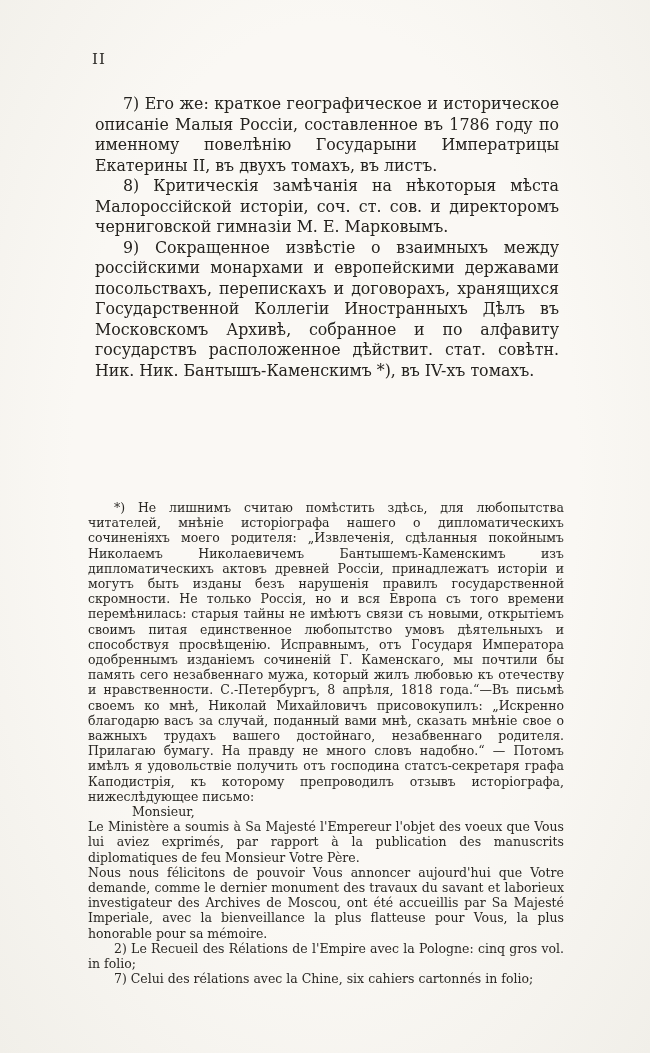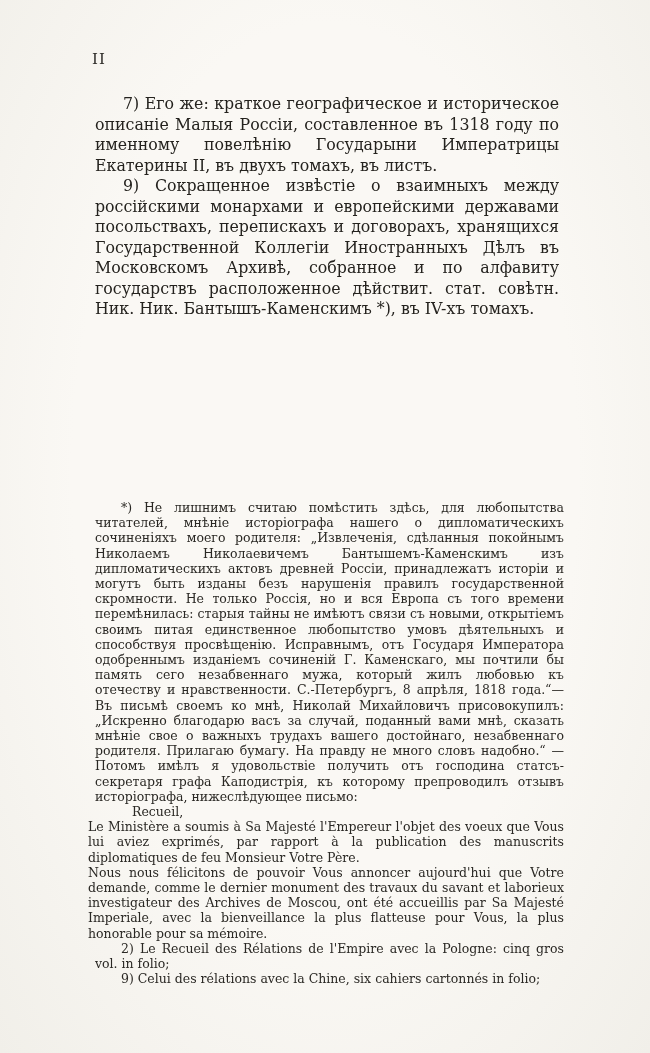--- a/index.html
+++ b/index.html
@@ -44,47 +44,48 @@
     position: absolute;
     top: 500px;
     left: 88px;
     width: 476px;
     font-size: 12.5px;
     line-height: 15.2px;
     text-align: justify;
     color: #2a2824;
   }
   .fn-p { margin: 0; }
-  .fn-p.indent { text-indent: 26px; margin-left: 7px; }
+  .fn-p.indent { text-indent: 26px; }
   .fn-p.salutation { text-indent: 44px; text-align: left; }
 </style>
 </head>
 <body>
 
 <div class="page">
 
   <div class="page-number">II</div>
 
   <div class="main-text">
 
 
-    <p class="para">7) Его же: краткое географическое и историческое описаніе Малыя Россіи, составленное въ 1318 году по именному повелѣнію Государыни Императрицы Екатерины II, въ двухъ томахъ, въ листъ.</p>
+    <p class="para">7) Его же: краткое географическое и историческое описаніе Малыя Россіи, составленное въ 1786 году по именному повелѣнію Государыни Императрицы Екатерины II, въ двухъ томахъ, въ листъ.</p>
 
+    <p class="para">8) Критическія замѣчанія на нѣкоторыя мѣста Малороссійской исторіи, соч. ст. сов. и директоромъ черниговской гимназіи М. Е. Марковымъ.</p>
 
     <p class="para">9) Сокращенное извѣстіе о взаимныхъ между россійскими монархами и европейскими державами посольствахъ, перепискахъ и договорахъ, хранящихся Государственной Коллегіи Иностранныхъ Дѣлъ въ Московскомъ Архивѣ, собранное и по алфавиту государствъ расположенное дѣйствит. стат. совѣтн. Ник. Ник. Бантышъ-Каменскимъ *), въ IV-хъ томахъ.</p>
   </div>
 
   <div class="footnote">
     <p class="fn-p indent">*) Не лишнимъ считаю помѣстить здѣсь, для любопытства читателей, мнѣніе исторіографа нашего о дипломатическихъ сочиненіяхъ моего родителя: „Извлеченія, сдѣланныя покойнымъ Николаемъ Николаевичемъ Бантышемъ-Каменскимъ изъ дипломатическихъ актовъ древней Россіи, принадлежатъ исторіи и могутъ быть изданы безъ нарушенія правилъ государственной скромности. Не только Россія, но и вся Европа съ того времени перемѣнилась: старыя тайны не имѣютъ связи съ новыми, открытіемъ своимъ питая единственное любопытство умовъ дѣятельныхъ и способствуя просвѣщенію. Исправнымъ, отъ Государя Императора одобреннымъ изданіемъ сочиненій Г. Каменскаго, мы почтили бы память сего незабвеннаго мужа, который жилъ любовью къ отечеству и нравственности. С.-Петербургъ, 8 апрѣля, 1818 года.“—Въ письмѣ своемъ ко мнѣ, Николай Михайловичъ присовокупилъ: „Искренно благодарю васъ за случай, поданный вами мнѣ, сказать мнѣніе свое о важныхъ трудахъ вашего достойнаго, незабвеннаго родителя. Прилагаю бумагу. На правду не много словъ надобно.“ — Потомъ имѣлъ я удовольствіе получить отъ господина статсъ-секретаря графа Каподистрія, къ которому препроводилъ отзывъ исторіографа, нижеслѣдующее письмо:</p>
 
-    <p class="fn-p salutation">Recueil,</p>
+    <p class="fn-p salutation">Monsieur,</p>
 
     <p class="fn-p">Le Ministère a soumis à Sa Majesté l'Empereur l'objet des voeux que Vous lui aviez exprimés, par rapport à la publication des manuscrits diplomatiques de feu Monsieur Votre Père.</p>
 
     <p class="fn-p">Nous nous félicitons de pouvoir Vous annoncer aujourd'hui que Votre demande, comme le dernier monument des travaux du savant et laborieux investigateur des Archives de Moscou, ont été accueillis par Sa Majesté Imperiale, avec la bienveillance la plus flatteuse pour Vous, la plus honorable pour sa mémoire.</p>
 
 
     <p class="fn-p indent">2) Le Recueil des Rélations de l'Empire avec la Pologne: cinq gros vol. in folio;</p>
 
-    <p class="fn-p indent">9) Celui des rélations avec la Chine, six cahiers cartonnés in folio;</p>
+    <p class="fn-p indent">7) Celui des rélations avec la Chine, six cahiers cartonnés in folio;</p>
   </div>
 
 </div>
 
 </body></html>

